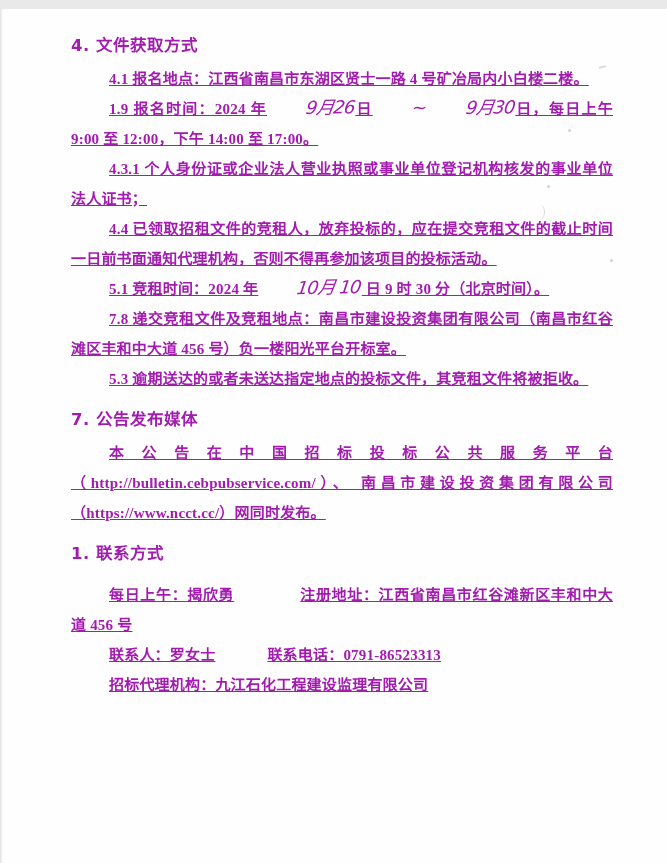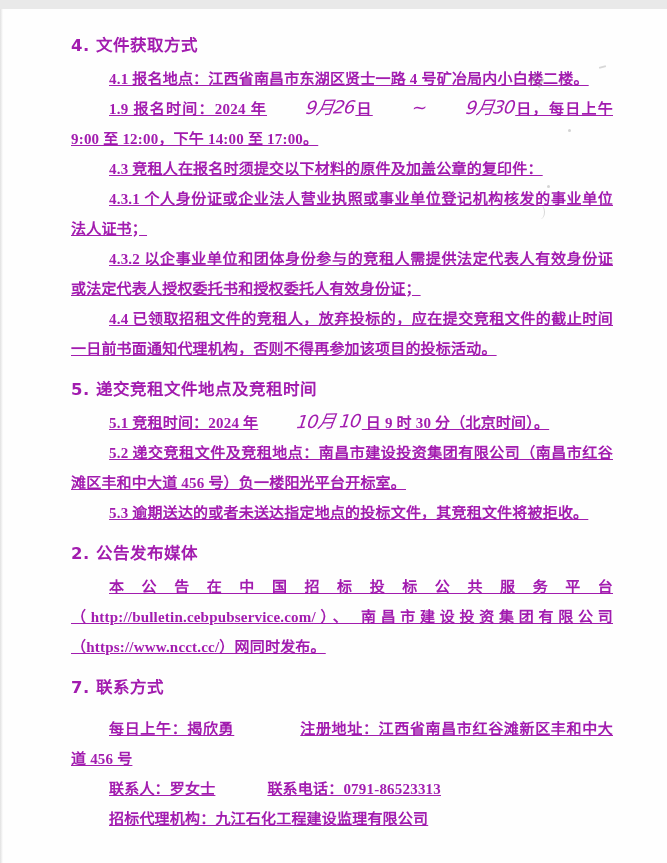--- a/index.html
+++ b/index.html
@@ -73,34 +73,31 @@
 </style>
 </head>
 <body>
 
 <div class="page">
   <div class="content">
 
     <h2 class="sec first">4. 文件获取方式</h2>
     <p class="line">4.1 报名地点：江西省南昌市东湖区贤士一路 4 号矿冶局内小白楼二楼。</p>
     <p class="line"><span>1.9 报名时间：2024 年</span><span class="hw">9月26</span><span>日</span><span class="hw">~</span><span class="hw">9月30</span><span>日，每日上午 9:00 至 12:00，下午 14:00 至 17:00。</span></p>
-    <p class="line">4.3 竞租人在报名时须提交以下材料的原件及加盖公章的复印件：</p>
     <p class="line">4.3.1 个人身份证或企业法人营业执照或事业单位登记机构核发的事业单位法人证书；</p>
-    <p class="line">4.3.2 以企事业单位和团体身份参与的竞租人需提供法定代表人有效身份证或法定代表人授权委托书和授权委托人有效身份证；</p>
     <p class="line">4.4 已领取招租文件的竞租人，放弃投标的，应在提交竞租文件的截止时间一日前书面通知代理机构，否则不得再参加该项目的投标活动。</p>
 
-    <h2 class="sec">5. 递交竞租文件地点及竞租时间</h2>
     <p class="line"><span>5.1 竞租时间：2024 年</span><span class="hw">10月 10</span><span> 日 9 时 30 分（北京时间）。</span></p>
-    <p class="line">5.2 递交竞租文件及竞租地点：南昌市建设投资集团有限公司（南昌市红谷滩区丰和中大道 456 号）负一楼阳光平台开标室。</p>
+    <p class="line">7.8 递交竞租文件及竞租地点：南昌市建设投资集团有限公司（南昌市红谷滩区丰和中大道 456 号）负一楼阳光平台开标室。</p>
     <p class="line">5.3 逾期送达的或者未送达指定地点的投标文件，其竞租文件将被拒收。</p>
 
-    <h2 class="sec">2. 公告发布媒体</h2>
+    <h2 class="sec">7. 公告发布媒体</h2>
     <p class="line">本公告在中国招标投标公共服务平台（http://bulletin.cebpubservice.com/）、 南昌市建设投资集团有限公司 （https://www.ncct.cc/）网同时发布。</p>
 
-    <h2 class="sec">7. 联系方式</h2>
+    <h2 class="sec">1. 联系方式</h2>
     <div class="spacer-8"></div>
     <p class="line pair"><span>每日上午：揭欣勇</span><span class="gap-lg">注册地址：江西省南昌市红谷滩新区丰和中大道 456 号</span></p>
     <p class="line pair"><span>联系人：罗女士</span><span class="gap-md">联系电话：0791-86523313</span></p>
     <p class="line">招标代理机构：九江石化工程建设监理有限公司</p>
 
   </div>
 
   <div class="smudge sm-slash" style="left:533px; top:64px;"></div>
   <div class="smudge sm-slash" style="left:540px; top:69px;"></div>
   <div class="smudge sm-tick" style="left:599px; top:57px;"></div>

